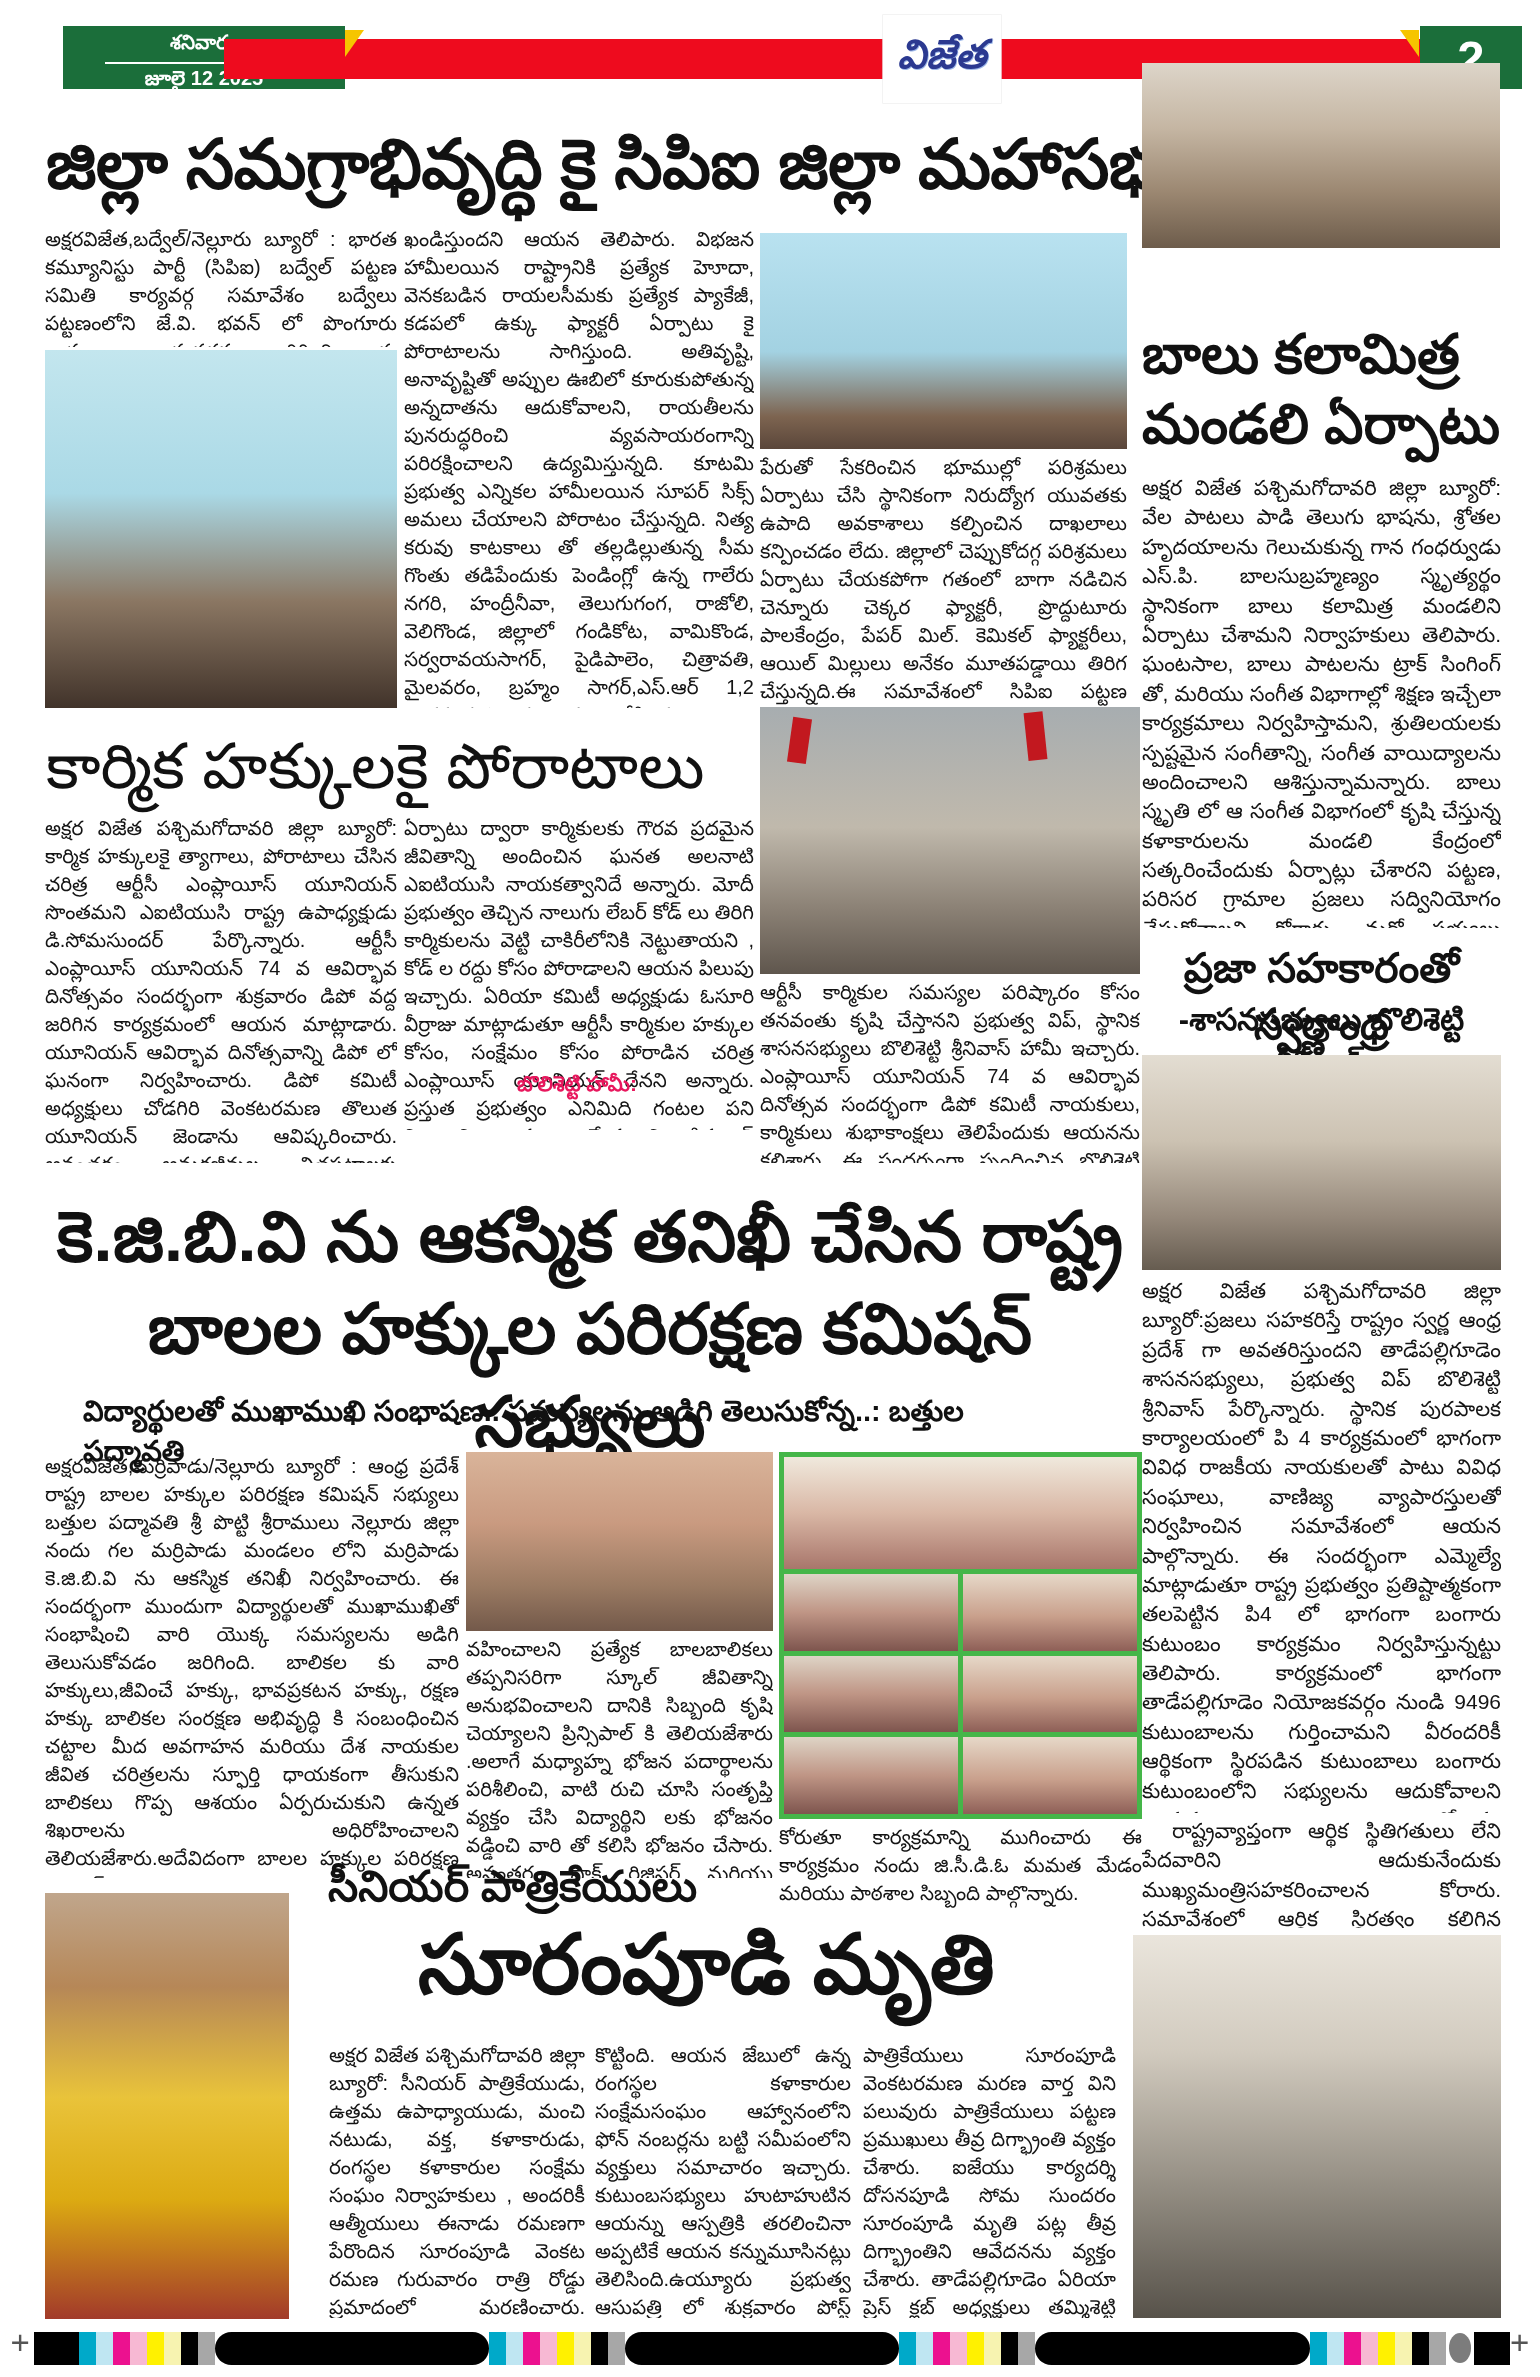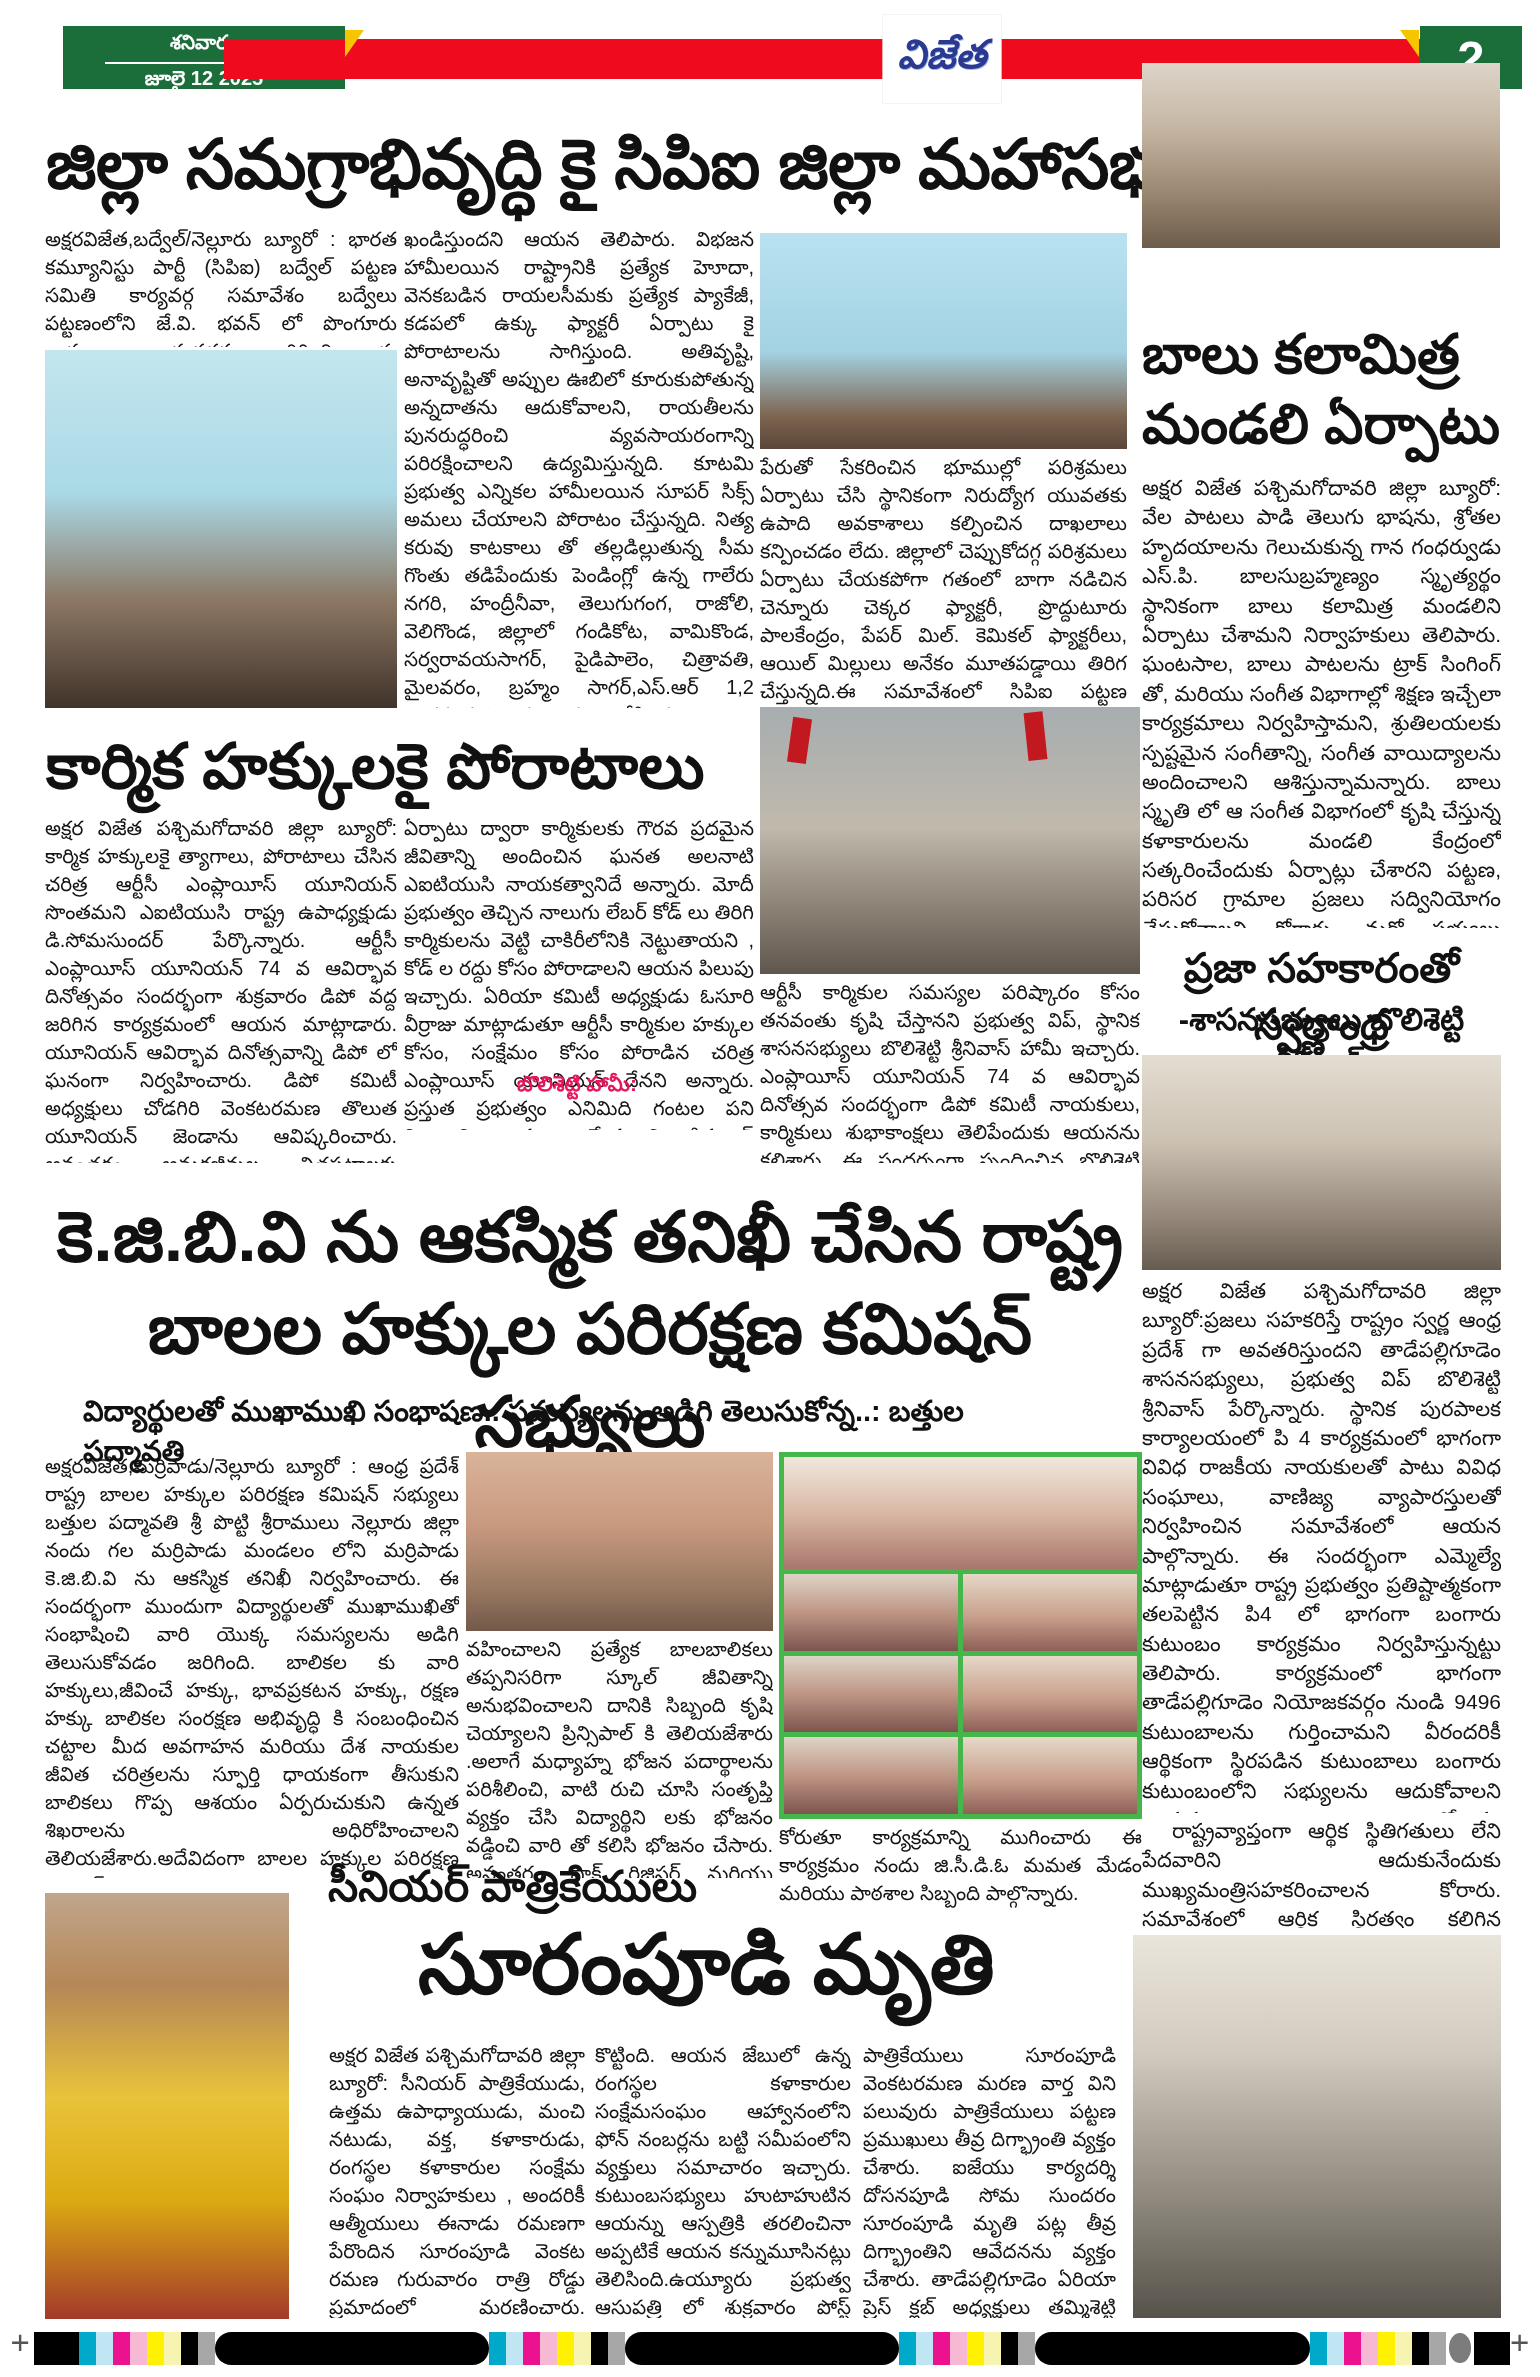--- a/index.html
+++ b/index.html
@@ -12,21 +12,21 @@
   .date-box .date{font-size:20px;font-weight:bold;}
   .red-bar{left:224px;top:39px;width:1201px;height:40px;background:#ee0b1e;}
   .fold{width:0;height:0;border-style:solid;}
   .fold-l{left:345px;top:30px;border-width:0 0 27px 19.4px;border-color:transparent transparent transparent #f6c500;}
   .fold-r{left:1400px;top:30px;border-width:0 19.4px 27px 0;border-color:transparent #f6c500 transparent transparent;}
   .logo-box{left:883px;top:15px;width:118px;height:88px;background:#fff;display:flex;align-items:center;justify-content:center;box-shadow:0 0 0 0.7px #eee;}
   .logo-text{font-size:40px;font-weight:800;color:#2b3990;font-style:italic;text-shadow:0.7px 0.7px 0 #9db8e8;}
   .page-box{left:1420px;top:26px;width:102px;height:63px;background:#1b6e3a;color:#fff;display:flex;align-items:center;justify-content:center;font-size:49px;font-weight:800;}
   
   .h-cpi{left:46px;top:125px;width:1082px;font-size:69px;font-weight:800;letter-spacing:-0.7px;line-height:1.15;white-space:nowrap;}
-  .h-worker{left:46px;top:730px;width:708px;font-size:63px;font-weight:700;white-space:nowrap;}
+  .h-worker{left:46px;top:730px;width:708px;font-size:63px;font-weight:400;white-space:nowrap;}
   .h-kgbv{left:45px;top:1191px;width:1090px;font-size:70px;font-weight:800;text-align:center;line-height:1.32;}
   .sub-kgbv{left:83px;top:1395px;width:984px;font-size:29px;font-weight:700;}
   .h-balu{left:1142px;top:319px;width:359px;font-size:55px;font-weight:800;line-height:1.28;}
   .h-swarna{left:1142px;top:945px;width:359px;font-size:41px;font-weight:800;text-align:center;}
   .by-swarna{left:1142px;top:1002px;width:359px;font-size:31px;font-weight:700;text-align:center;}
   .k-suram{left:328px;top:1862px;width:786px;font-size:43px;font-weight:800;text-align:left;}
   .h-suram{left:298px;top:1917px;width:816px;font-size:83px;font-weight:900;text-align:center;letter-spacing:-0.7px;}
   .kicker-red{left:402px;top:1072px;width:350px;font-size:21px;font-weight:700;color:#e8175d;text-align:center;}
   
   .col{position:absolute;text-align:justify;font-size:20px;line-height:1.40;overflow:hidden;color:#141414;}

